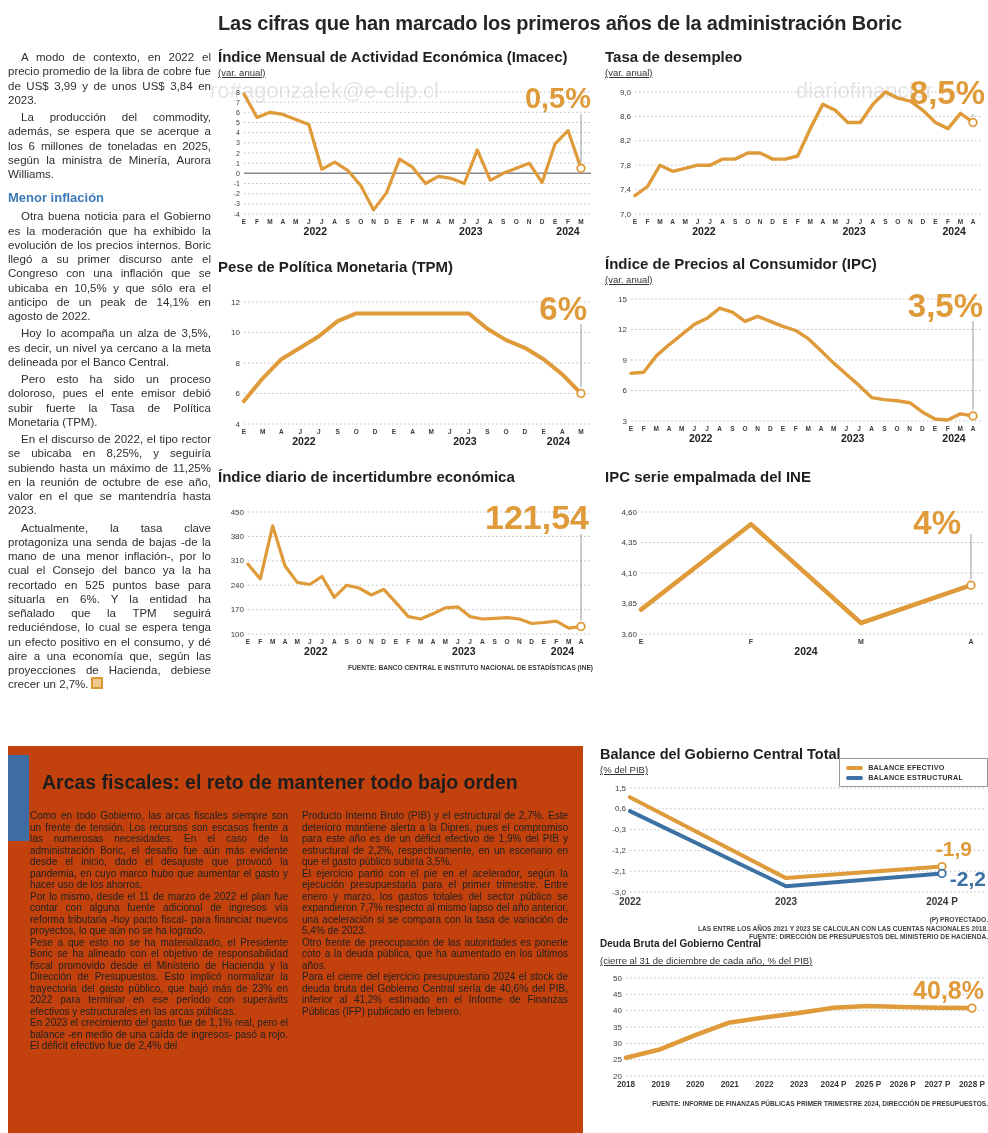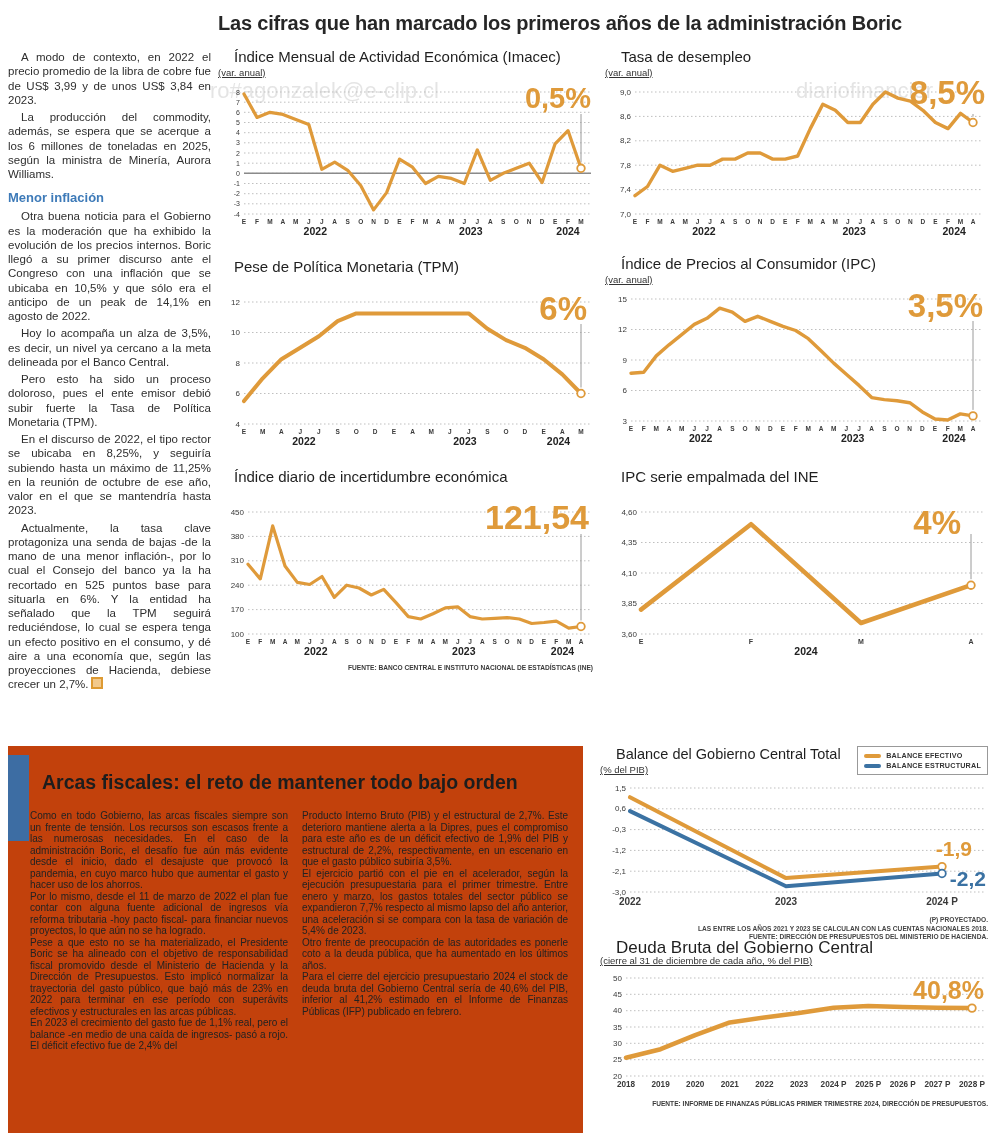--- a/index.html
+++ b/index.html
@@ -11,29 +11,29 @@
   .article p{margin:0 0 3px 0;}
   .article p.ind{text-indent:13px;}
   .subhead{color:#3d7ab8;font-weight:bold;font-size:13px;margin:9px 0 3px 0;text-align:left;}
   .endmark{display:inline-block;width:8px;height:8px;background:#f2c98c;border:2px solid #dd9a33;
            vertical-align:-1px;margin-left:2px;}
   
   .main-title{position:absolute;left:218px;top:12px;width:770px;font-size:20px;font-weight:bold;
               color:#262626;letter-spacing:-0.2px;}
   
   .chart-block{position:absolute;}
-  .c-title{position:absolute;left:0;top:0;font-size:15px;font-weight:normal;color:#1f1f1f;white-space:nowrap;margin-left:16px;}
+  .c-title{position:absolute;left:0;top:0;font-size:15px;font-weight:bold;color:#1f1f1f;white-space:nowrap;}
   .c-sub{position:absolute;left:0;top:19px;font-size:9.5px;color:#333;text-decoration:underline;}
   .plot{position:absolute;left:0;top:36px;}
   svg text{font-family:"Liberation Sans",sans-serif;}
   .bigval{position:absolute;color:#DF9A3A;font-weight:bold;white-space:nowrap;line-height:1;}
   .src{position:absolute;right:0;font-size:6.6px;color:#3a3a3a;font-weight:bold;text-align:right;width:100%;}
   .notes{position:absolute;right:0;width:100%;text-align:right;font-size:6.6px;color:#444;line-height:1.3;font-weight:bold;}
   
-  .legend{position:absolute;right:0;top:0;border:1px solid #999;background:#fff;padding:3px 6px 3px 6px;}
+  .legend{position:absolute;right:0;top:12px;border:1px solid #999;background:#fff;padding:3px 24px 3px 6px;}
   .legend-row{display:flex;align-items:center;gap:5px;margin:1px 0;}
   .legend-swatch{width:17px;height:4px;border-radius:2px;}
   .legend-label{font-size:7.2px;font-weight:bold;color:#333;letter-spacing:0.2px;white-space:nowrap;}
   
   .fiscal-box{position:absolute;left:8px;top:746px;width:575px;height:473px;background:#c2410c;overflow:hidden;}
   .fiscal-bar{position:absolute;left:0;top:9px;width:21px;height:86px;background:#3d6da3;}
   .fiscal-headline{position:absolute;left:34px;top:25px;width:530px;font-size:19.5px;font-weight:bold;color:#1d1d1d;}
   .fcol{position:absolute;top:64px;font-size:10px;line-height:1.15;color:#222;text-align:justify;}
   .fcol p{margin:0;}
   .fcol1{left:22px;width:258px;}
@@ -412,21 +412,21 @@
     <div class="bigval" style="right:16px;top:92px;font-size:21px;color:#DF9A3A;">-1,9</div>
     <div class="bigval" style="right:2px;top:122px;font-size:21px;color:#3B72A3;">-2,2</div>
     <div class="notes" style="top:170px;">
       <div>(P) PROYECTADO.</div>
       <div>LAS ENTRE LOS AÑOS 2021 Y 2023 SE CALCULAN CON LAS CUENTAS NACIONALES 2018.</div>
       <div>FUENTE: DIRECCIÓN DE PRESUPUESTOS DEL MINISTERIO DE HACIENDA.</div>
     </div>
   </div>
 
   <div class="chart-block" style="left:600px;top:938px;width:388px;height:180px;">
-    <div class="c-title" style="font-size:17px;">Deuda Bruta del Gobierno Central</div>
+    <div class="c-title" style="font-size:10px;">Deuda Bruta del Gobierno Central</div>
     <div class="c-sub" style="top:17px;">(cierre al 31 de diciembre de cada año, % del PIB)</div>
     <div class="plot" style="top:32px;width:388px;height:126px;" id="chart-deuda"><svg width="388" height="126" xmlns="http://www.w3.org/2000/svg">
           <line x1="26" y1="8.0" x2="386" y2="8.0" stroke="#bfbfbf" stroke-width="1" stroke-dasharray="1.5,2.5"></line>
           <text x="22" y="10.5" font-size="8" fill="#3a3a3a" text-anchor="end">50</text>
           <line x1="26" y1="24.3" x2="386" y2="24.3" stroke="#bfbfbf" stroke-width="1" stroke-dasharray="1.5,2.5"></line>
           <text x="22" y="26.8" font-size="8" fill="#3a3a3a" text-anchor="end">45</text>
           <line x1="26" y1="40.7" x2="386" y2="40.7" stroke="#bfbfbf" stroke-width="1" stroke-dasharray="1.5,2.5"></line>
           <text x="22" y="43.2" font-size="8" fill="#3a3a3a" text-anchor="end">40</text>
           <line x1="26" y1="57.0" x2="386" y2="57.0" stroke="#bfbfbf" stroke-width="1" stroke-dasharray="1.5,2.5"></line>
           <text x="22" y="59.5" font-size="8" fill="#3a3a3a" text-anchor="end">35</text>

